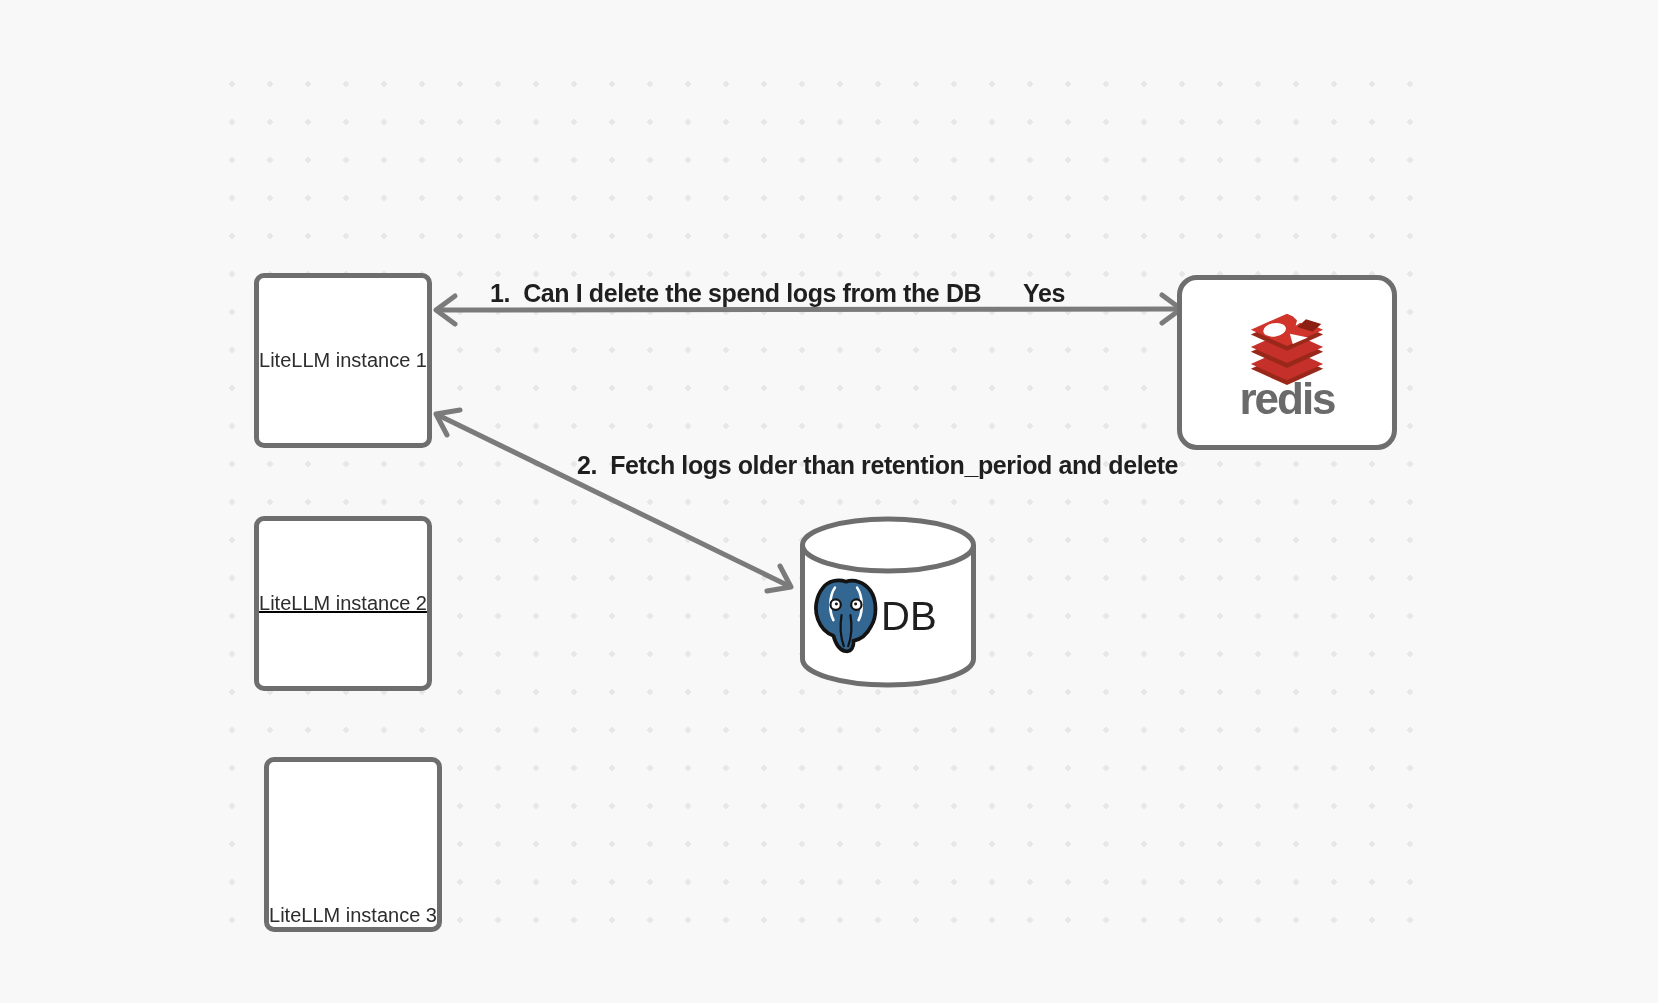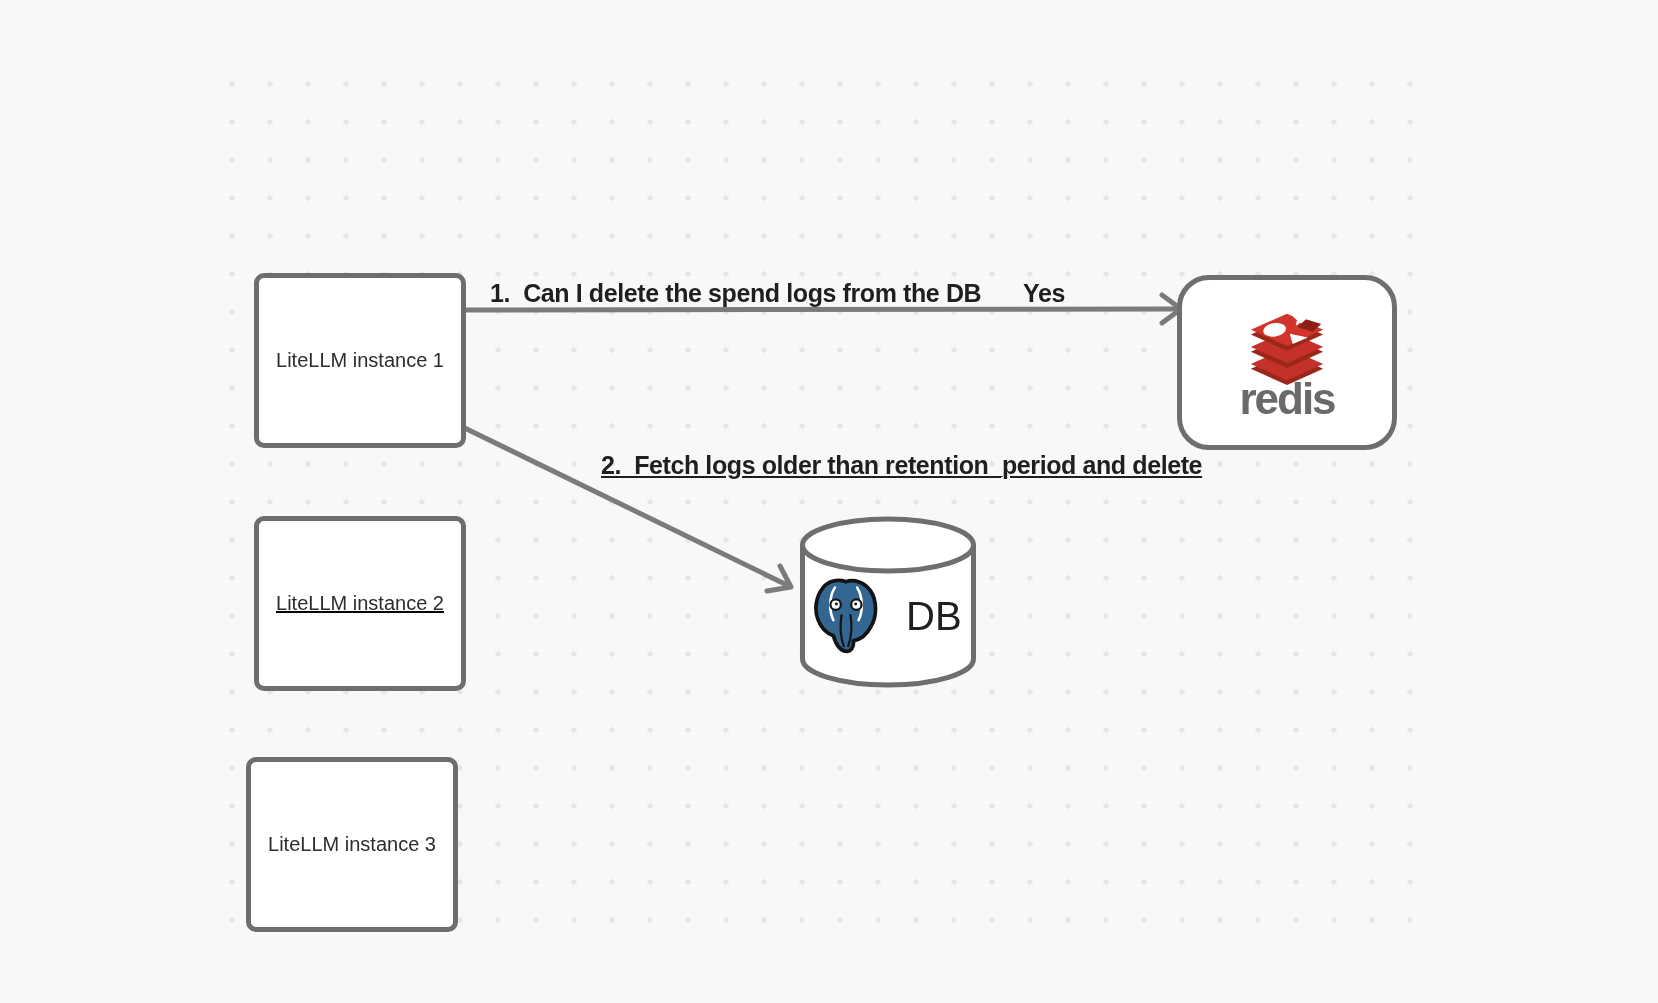--- a/index.html
+++ b/index.html
@@ -34,21 +34,21 @@
   }
   .edges-layer polyline, .edges-layer line {
     stroke: #7b7b7b;
     stroke-width: 5;
     fill: none;
     stroke-linecap: round;
     stroke-linejoin: round;
   }
   .node-box {
     position: absolute;
-    width: 212px;
+    width: 178px;
     height: 175px;
     background: #ffffff;
     border: 5px solid #6e6e6e;
     border-radius: 10px;
     box-sizing: border-box;
     display: flex;
     align-items: center;
     justify-content: center;
   }
   .node-box .node-label {
@@ -57,21 +57,21 @@
     white-space: pre;
   }
   .node-redis {
     position: absolute;
     left: 1177px;
     top: 275px;
     width: 220px;
     height: 175px;
     background: #ffffff;
     border: 5px solid #6e6e6e;
-    border-radius: 32px;
+    border-radius: 20px;
     box-sizing: border-box;
     display: flex;
     flex-direction: column;
     align-items: center;
     justify-content: center;
   }
   .redis-wordmark {
     font-size: 44px;
     font-weight: 700;
     letter-spacing: -2px;
@@ -85,21 +85,20 @@
     top: 516px;
     width: 178px;
     height: 172px;
   }
   .db-content {
     position: absolute;
     left: 10px;
     top: 62px;
     display: flex;
     align-items: center;
-    gap: 25px;
   }
   .db-label {
     font-size: 40px;
     font-weight: 500;
     color: #1f1f1f;
     margin-left: -2px;
   }
   .edge-label {
     position: absolute;
     font-size: 25px;
@@ -133,21 +132,21 @@
   </svg>
 
   <div class="node-box" style="left:254px; top:273px;">
     <span class="node-label">LiteLLM instance 1</span>
   </div>
 
   <div class="node-box" style="left:254px; top:516px;text-decoration:underline;">
     <span class="node-label">LiteLLM instance 2</span>
   </div>
 
-  <div class="node-box" style="left:246px; top:757px;">
+  <div class="node-box" style="left:264px; top:757px;align-items:flex-end;">
     <span class="node-label">LiteLLM instance 3</span>
   </div>
 
   <div class="node-redis">
     <svg width="84" height="78" viewBox="0 0 88 82">
 
       <polygon points="6,65 44,48 82,65 44,82" fill="#99281a"></polygon>
       <polygon points="6,60 44,43 82,60 44,77" fill="#c6302b"></polygon>
 
       <polygon points="6,47 44,30 82,47 44,64" fill="#99281a"></polygon>
@@ -180,15 +179,15 @@
         <circle cx="63" cy="35" r="2" fill="#131313"></circle>
         <path d="M44 50 C42 62 42 78 47 92" fill="none" stroke="#131313" stroke-width="3" stroke-linecap="round"></path>
         <path d="M56 50 C58 62 58 78 53 92" fill="none" stroke="#131313" stroke-width="3" stroke-linecap="round"></path>
       </svg>
       <span class="db-label">DB</span>
     </div>
   </div>
 
   <div class="edge-label" style="left:490px; top:278px;">1.  Can I delete the spend logs from the DB</div>
   <div class="edge-label" style="left:1023px; top:278px;text-align:center;">Yes</div>
-  <div class="edge-label" style="left:601px; top:450px;text-decoration:underline;">2.  Fetch logs older than retention_period and delete</div>
+  <div class="edge-label" style="left:577px; top:450px;">2.  Fetch logs older than retention_period and delete</div>
 
 </div>
 
 </body></html>

